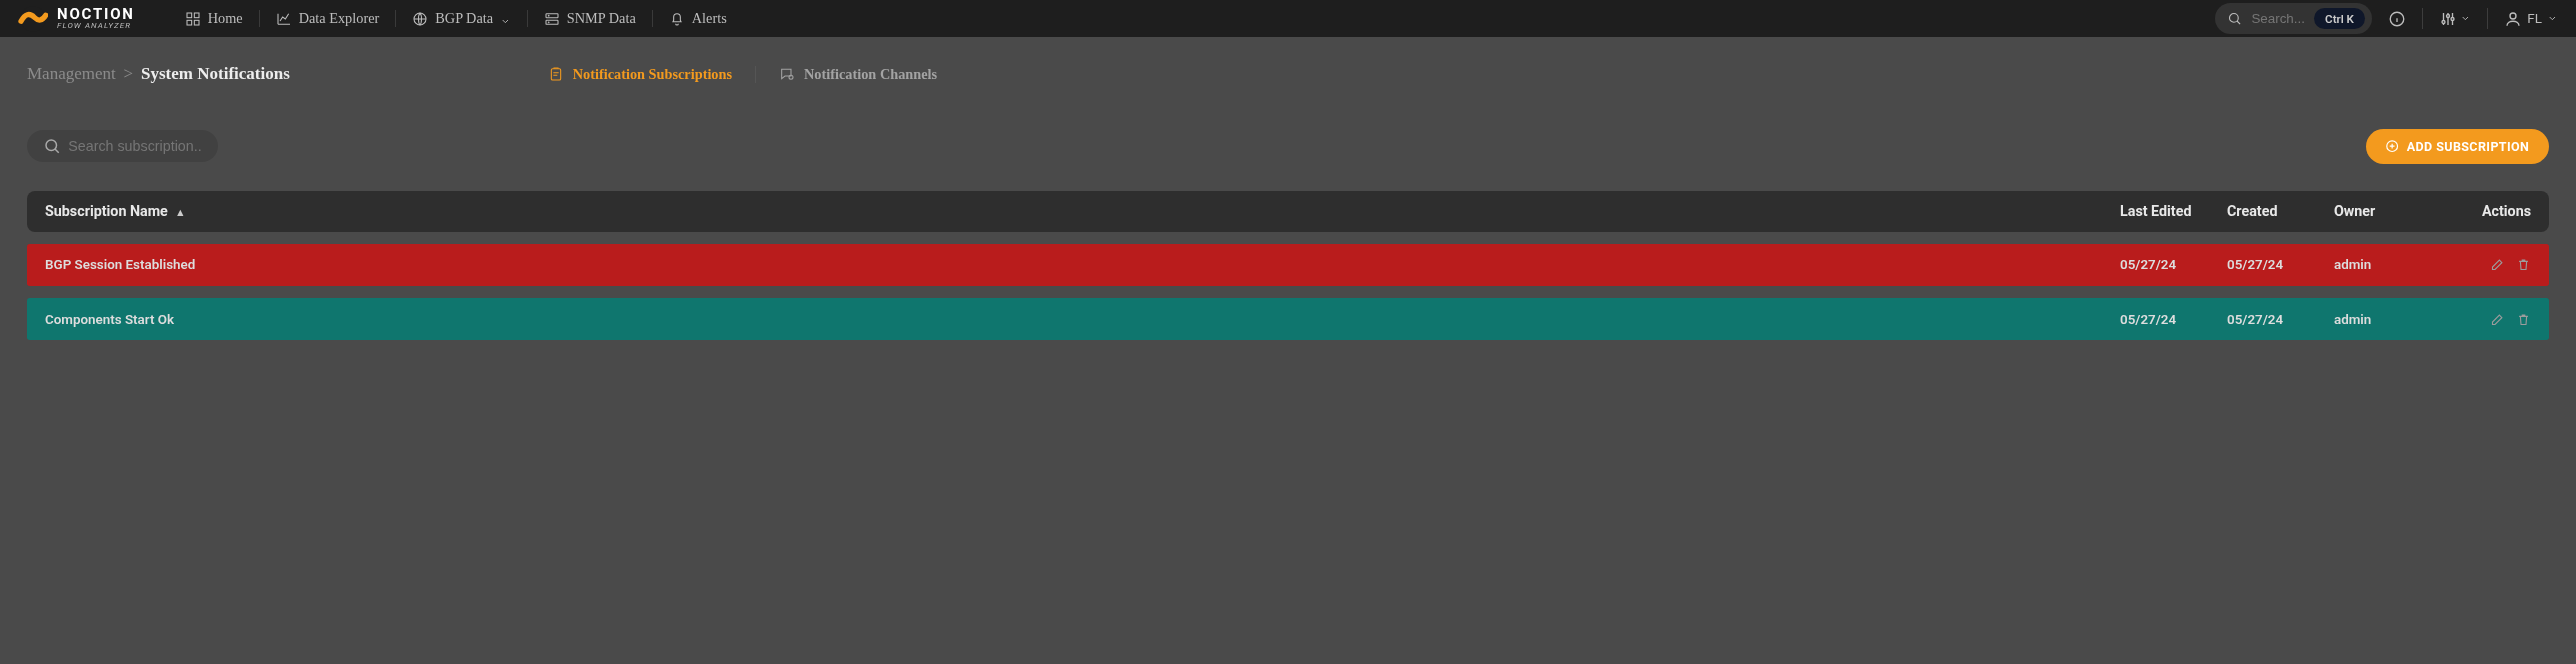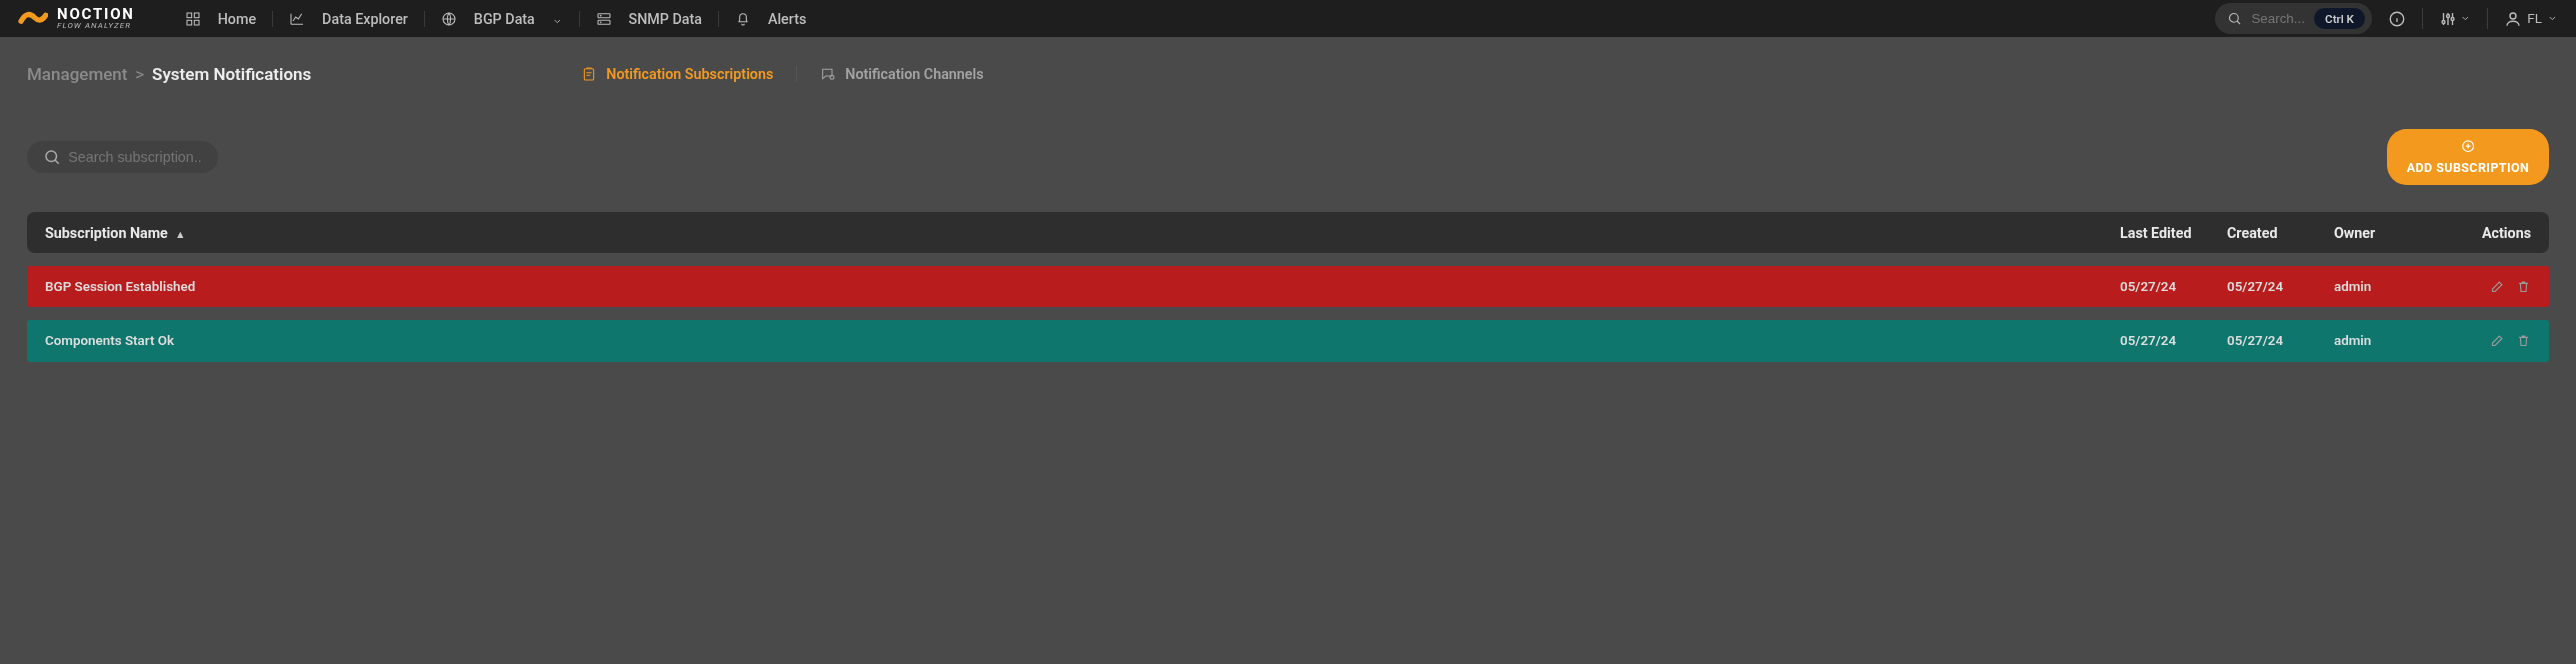--- a/index.html
+++ b/index.html
@@ -20,45 +20,46 @@
     padding:0 18px;
     gap:19.7px;
   }
   .logo-block { display:flex; align-items:center; gap:9px; margin-right:14.3px;}
   .logo-mark { width:30px; height:30px; }
   .logo-text { display:flex; flex-direction:column; line-height:1;}
   .logo-text .brand { font-weight:700; font-size:15px; letter-spacing:1.8px; color:#fff;}
   .logo-text .tag { font-size:8px; letter-spacing:1.1px; color:#bbb; font-style:italic;}
   .nav { display:flex; align-items:center; gap:0;}
   .nav-item {
-    display:flex; align-items:flex-end; gap:17px;
+    display:flex; align-items:flex-end; gap:7px;
     color:#bdbdbd; font-size:14.3px; font-weight:500;
     padding:0 16px; cursor:pointer;
     border-left:0.9px solid #3a3a3a;
+    font-family:Liberation Serif, serif;
   }
   .nav-item:first-child{border-left:none;}
   .nav-icon { width:16px; height:16px; stroke:#bdbdbd; fill:none; stroke-width:1.6;}
   .chev { width:10.7px; height:10.7px; stroke:#bdbdbd; fill:none; stroke-width:2;}
   .top-right { margin-left:auto; display:flex; align-items:center; gap:16px;}
   .search-pill {
     display:flex; align-items:center; gap:9px;
     background:#333; border-radius:19.7px; padding:5.4px 7.2px 5.4px 12.5px;
     color:#999;
   }
   .search-pill input { background:transparent; border:none; outline:none; color:#ccc; font-size:13.4px; width:54px;}
   .kbd {
     background:#0f172a; border-radius:12.5px; padding:3.6px 10.7px; font-size:11.6px; color:#ccc; font-weight:600;
   }
   .top-icon { width:18px; height:18px; stroke:#bdbdbd; fill:none; stroke-width:1.8; cursor:pointer;}
   .vsep { width:0.9px; height:21.5px; background:#3d3d3d;}
   .user-chip { display:flex; align-items:center; gap:5.4px; color:#bdbdbd; font-size:13.4px; cursor:pointer;}
   
   
   .content { padding:27px 27px 0 27px; }
-  .crumb-row { display:flex; gap:50px;}
+  .crumb-row { display:flex; gap:38px;font-family:Liberation Serif, serif;}
   .crumbs { font-size:17px; font-weight:600;}
   .crumbs .dim { color:#8b8b8b; font-weight:500;}
   .crumbs .sep { color:#8b8b8b; padding:0 3.6px; font-weight:400;}
   .crumbs .cur { color:#ededed;}
   .tabs { display:flex; align-items:center; margin-left:197px;}
   .tab {
     display:flex; align-items:center; gap:9px; font-size:14.3px; font-weight:600;
     padding:0 23px; cursor:pointer;
   }
   .tab.active { color:#f39a1e;}
@@ -68,21 +69,21 @@
   .toolbar { display:flex; align-items:center; margin-top:45px;}
   .search-sub {
     display:flex; align-items:center; gap:7.2px;
     background:rgba(0,0,0,0.12); border-radius:19.7px; padding:7.2px 16px;
     color:#a9a9a9;
   }
   .search-sub input { background:transparent; border:none; outline:none; color:#ddd; font-size:14.3px; width:134px;}
   .add-btn {
     margin-left:auto; display:flex; align-items:center; gap:7.2px;
     background:#f39a1e; color:#fff; font-weight:700; font-size:12.5px; letter-spacing:0.4px;
-    padding:9.8px 19.7px; border-radius:19.7px; cursor:pointer;flex-direction:column;
+    padding:9.8px 19.7px; border-radius:19.7px; cursor:pointer;
   }
   .add-icon { width:14.3px; height:14.3px; stroke:#fff; stroke-width:2; fill:none;}
   
   .table { margin-top:27px;}
   .thead {
     display:flex; align-items:center; background:#2e2e2e; border-radius:8px;
     padding:12.5px 18px; font-weight:700; font-size:14.3px; color:#e8e8e8;
   }
   .col-name { flex:1;}
   .col-le   { width:107px;}

